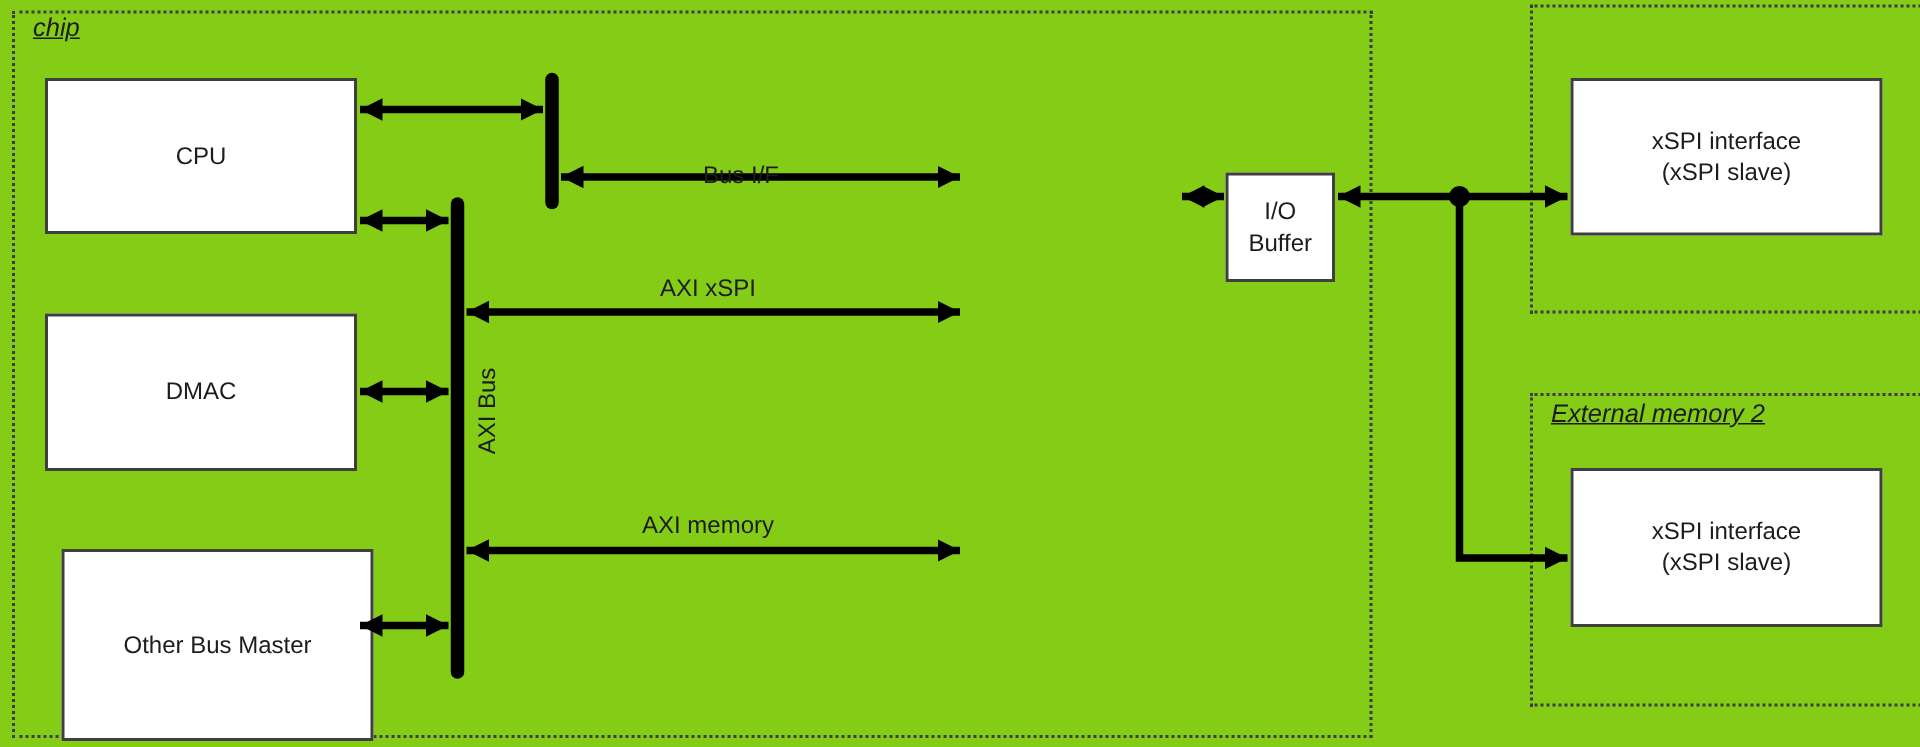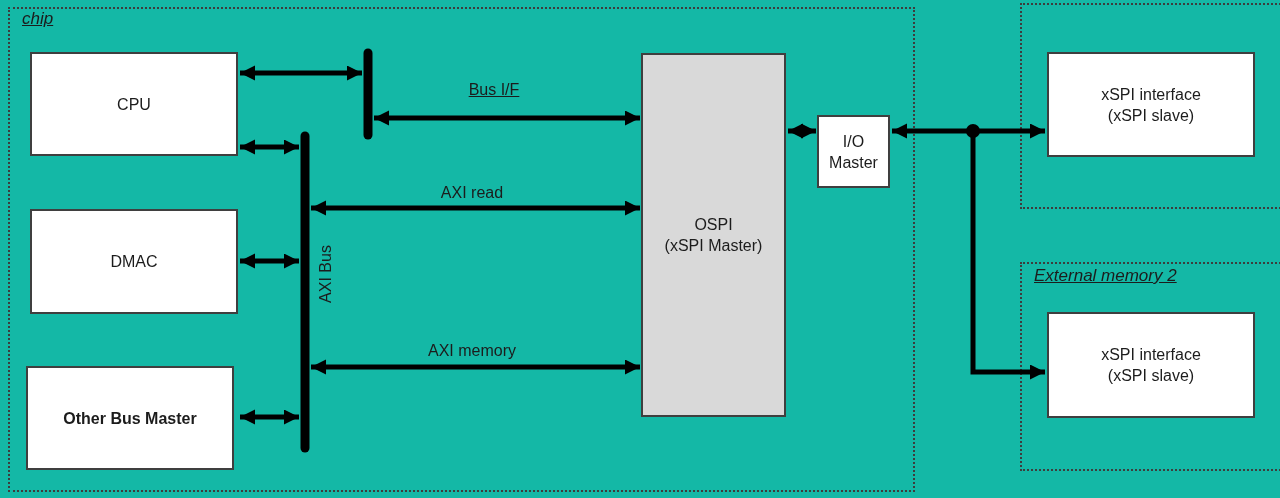--- a/index.html
+++ b/index.html
@@ -5,21 +5,21 @@
   html, body {
     margin: 0;
     padding: 0;
     background: #ffffff;
     font-family: "Liberation Sans", "DejaVu Sans", sans-serif;
   }
   #canvas {
     position: relative;
     width: 1280px;
     height: 498px;
-    background: #14b8a6;
+    background: #84cc16;
     overflow: hidden;
     color: #1c1c1c;
   }
   .dotted-region {
     position: absolute;
     border: 2px dotted #3d3d3d;
     background: transparent;
   }
   .region-label {
     position: absolute;
@@ -69,25 +69,23 @@
   <div class="dotted-region" style="left:8px; top:7px; width:903px; height:481px;"></div>
   <div class="region-label" style="left:22px; top:9px;">chip</div>
 
   <div class="dotted-region" style="left:1020px; top:3px; width:272px; height:202px;"></div>
 
   <div class="dotted-region" style="left:1020px; top:262px; width:272px; height:205px;"></div>
   <div class="region-label" style="left:1034px; top:266px;">External memory 2</div>
 
   <div class="block" style="left:30px; top:52px; width:208px; height:104px;">CPU</div>
   <div class="block" style="left:30px; top:209px; width:208px; height:105px;">DMAC</div>
-  <div class="block" style="left:26px; top:366px; width:208px; height:104px;font-weight:bold;">Other Bus Master</div>
-  <div class="block gray" style="left:641px; top:53px; width:145px; height:364px;">OSPI
-(xSPI Master)</div>
+  <div class="block" style="left:41px; top:366px; width:208px; height:128px;">Other Bus Master</div>
   <div class="block" style="left:817px; top:115px; width:73px; height:73px;">I/O
-Master</div>
+Buffer</div>
 
   <div class="block" style="left:1047px; top:52px; width:208px; height:105px;">xSPI interface
 (xSPI slave)</div>
   <div class="block" style="left:1047px; top:312px; width:208px; height:106px;">xSPI interface
 (xSPI slave)</div>
 
   <svg id="wires" width="1280" height="498" viewBox="0 0 1280 498">
     <defs>
       <marker id="ah" markerUnits="strokeWidth" markerWidth="4" markerHeight="4" refX="3" refY="1.5" orient="auto-start-reverse">
         <path d="M0,0 L3,1.5 L0,3 z" fill="#000000"></path>
@@ -113,18 +111,18 @@
 
     <line x1="788" y1="131" x2="816" y2="131" stroke="#000" stroke-width="5" marker-start="url(#ah)" marker-end="url(#ah)"></line>
 
     <line x1="892" y1="131" x2="1045" y2="131" stroke="#000" stroke-width="5" marker-start="url(#ah)" marker-end="url(#ah)"></line>
 
     <polyline points="973,131 973,372 1045,372" fill="none" stroke="#000" stroke-width="5" marker-end="url(#ah)"></polyline>
 
     <circle cx="973" cy="131" r="7" fill="#000"></circle>
   </svg>
 
-  <div class="bus-label" style="left:494px; top:90px;text-decoration:underline;">Bus I/F</div>
-  <div class="bus-label" style="left:472px; top:193px;">AXI read</div>
+  <div class="bus-label" style="left:494px; top:118px;">Bus I/F</div>
+  <div class="bus-label" style="left:472px; top:193px;">AXI xSPI</div>
   <div class="bus-label" style="left:472px; top:351px;">AXI memory</div>
   <div class="bus-label vertical" style="left:326px; top:274px;">AXI Bus</div>
 
 </div>
 
 </body></html>

